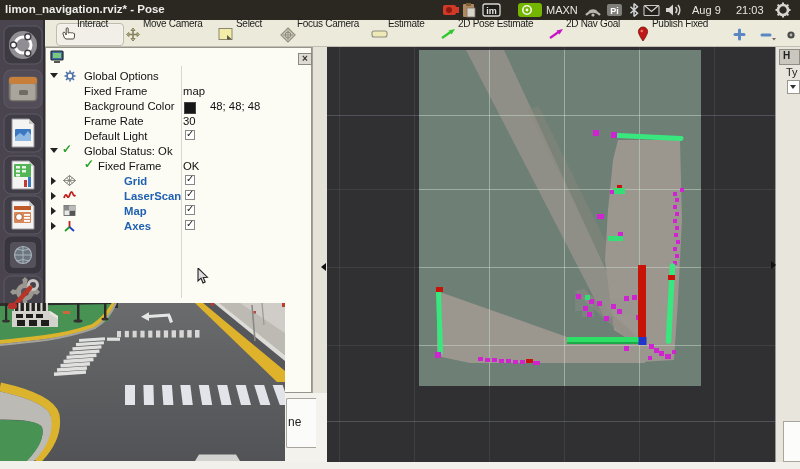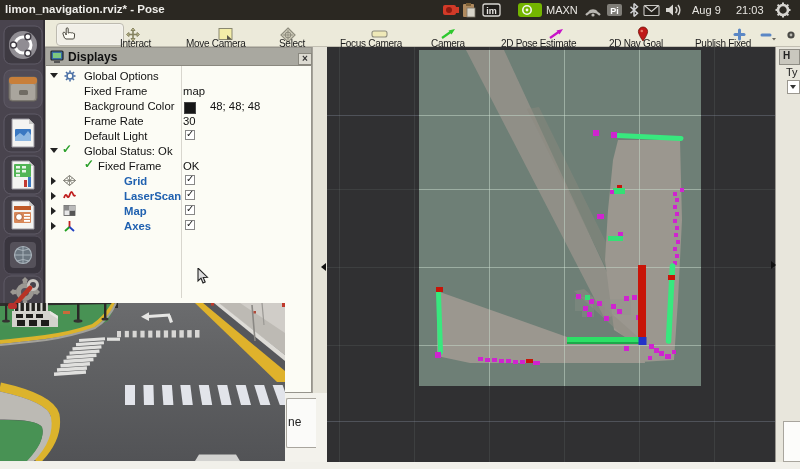--- a/index.html
+++ b/index.html
@@ -1,21 +1,21 @@
 <!DOCTYPE html>
 <html><head>
 <meta charset="utf-8">
 <style>
   html,body{margin:0;padding:0;width:800px;height:469px;overflow:hidden;background:#f0efe9;
     font-family:"Liberation Sans", sans-serif;}
   .abs{position:absolute;}
   #titlebar{left:0;top:0;width:800px;height:20px;background:#2b2822;}
   #titletext{left:5px;top:3px;font-size:11.5px;font-weight:bold;color:#efeeea;letter-spacing:0px;}
   #toolbar{left:45px;top:20px;width:755px;height:27px;background:#eceada;border-bottom:1px solid #c2bfb2;box-sizing:border-box;}
-  .tbtxt{font-size:10px;letter-spacing:-0.3px;color:#1c1c1c;top:38px;margin-left:43px;}
+  .tbtxt{font-size:10px;letter-spacing:-0.3px;color:#1c1c1c;top:18px;}
   #interactbtn{left:56px;top:23px;width:68px;height:23px;background:#f1efe7;border:1px solid #bdbab0;border-radius:4px;box-sizing:border-box;box-shadow:inset 0 0 2px #fff;}
   #panel{left:45px;top:47px;width:267px;height:346px;background:#fcfcf5;border:1px solid #96948c;box-sizing:border-box;}
   #paneltitle{left:0;top:0;width:100%;height:18px;background:#a9a8a0;border-bottom:1px solid #8a887f;box-sizing:border-box;}
   #paneltitle span{position:absolute;left:22px;top:2px;font-size:12px;font-weight:bold;color:#111;}
   .prow{font-size:11.3px;color:#111;height:15px;}
   .pval{position:absolute;left:137px;}
   .blue{color:#2061b0;font-weight:bold;margin-left:40px;}
   .cbx{position:absolute;left:139px;top:1px;width:10px;height:10px;background:#fff;border:1px solid #888;box-sizing:border-box;}
   .sep{position:absolute;left:135px;top:18px;width:1px;height:232px;background:#d8d6ce;}
   .arrow-d{position:absolute;width:0;height:0;border-left:4px solid transparent;border-right:4px solid transparent;border-top:5px solid #222;}
@@ -132,21 +132,21 @@
     <line x1="717" y1="15" x2="725" y2="15"></line>
   </g>
   <path d="M727 18 L731 18 L729 20.5 Z" fill="#6a6860"></path>
   <circle cx="746" cy="15" r="3.6" fill="#4a4a46"></circle>
   <circle cx="746" cy="15" r="1.4" fill="#b8b8b0"></circle>
 </svg>
 <div class="abs tbtxt" style="left:77px;">Interact</div>
 <div class="abs tbtxt" style="left:143px;">Move Camera</div>
 <div class="abs tbtxt" style="left:236px;">Select</div>
 <div class="abs tbtxt" style="left:297px;">Focus Camera</div>
-<div class="abs tbtxt" style="left:388px;">Camera</div>
+<div class="abs tbtxt" style="left:388px;">Estimate</div>
 <div class="abs tbtxt" style="left:458px;">2D Pose Estimate</div>
 <div class="abs tbtxt" style="left:566px;">2D Nav Goal</div>
 <div class="abs tbtxt" style="left:652px;">Publish Fixed</div>
 <div class="abs" id="launcher"></div>
 <svg class="abs" style="left:0;top:20px;width:45px;height:284px" viewBox="0 0 45 284">
   <rect x="0" y="0" width="45" height="284" fill="#49444e"></rect>
   <rect x="43.2" y="0" width="1.8" height="284" fill="#312d35"></rect>
 
   <rect x="4" y="6" width="38" height="38" rx="7" fill="#3e3a42" stroke="#5f5a66" stroke-width="1"></rect>
   <circle cx="23" cy="25" r="14" fill="#908d93"></circle>
@@ -209,23 +209,20 @@
       <rect x="6.4" y="-10.6" width="4.2" height="4.2" transform="rotate(45)"></rect>
       <rect x="-10.6" y="6.4" width="4.2" height="4.2" transform="rotate(45)"></rect>
       <rect x="6.4" y="6.4" width="4.2" height="4.2" transform="rotate(45)"></rect>
     </g>
     <circle r="4" fill="#55515a"></circle>
   </g>
   <circle cx="33" cy="265" r="4.5" fill="none" stroke="#c8c5c0" stroke-width="3"></circle>
   <line x1="30" y1="268" x2="13" y2="287" stroke="#b83426" stroke-width="4.5" stroke-linecap="round"></line>
 </svg>
 <div class="abs" id="panel">
-  <div class="abs" id="paneltitle">
-      <span>Displays</span>
-    </div>
   <svg class="abs" style="left:4px;top:2px;width:15px;height:14px" viewBox="0 0 15 14">
     <rect x="1" y="1" width="12" height="9" rx="1" fill="#3a6ea5" stroke="#222" stroke-width="1.2"></rect>
     <rect x="3" y="3" width="8" height="5" fill="#7ec87e"></rect>
     <rect x="4" y="11" width="6" height="2" fill="#555"></rect>
   </svg>
   <div class="abs" style="left:252px;top:5px;width:14px;height:12px;background:#dddbd2;border:1px solid #8a887f;box-sizing:border-box;font-size:10px;font-weight:bold;color:#333;text-align:center;line-height:9px;">×</div>
   <div class="sep"></div>
 
   <div class="abs arrow-d" style="left:4px;top:25px;"></div>
   <svg class="abs" style="left:18px;top:22px;width:12px;height:12px" viewBox="0 0 12 12">

